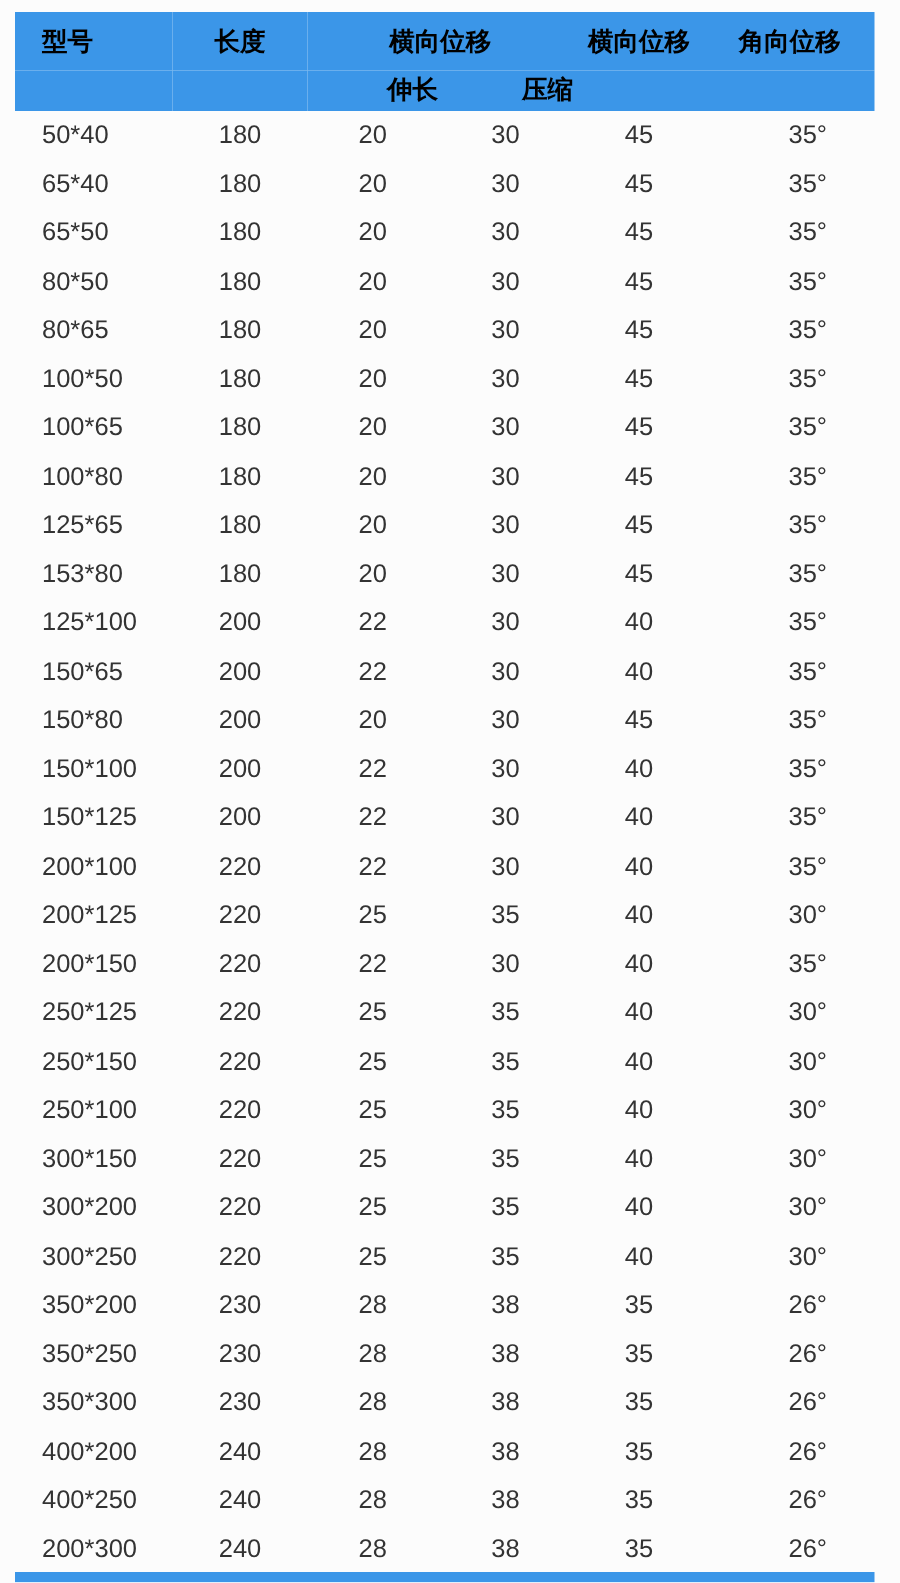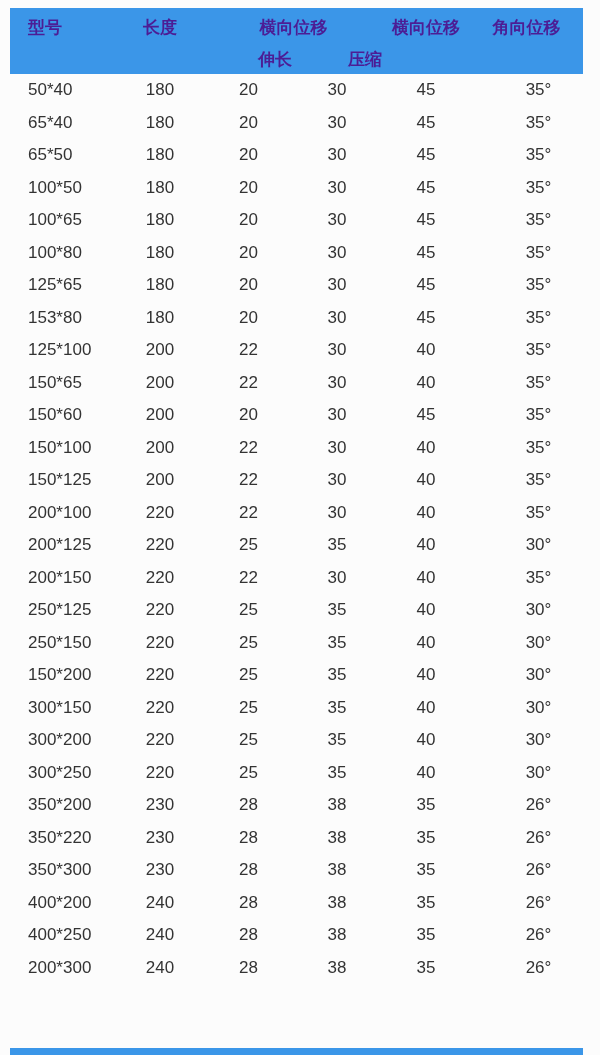--- a/index.html
+++ b/index.html
@@ -25,21 +25,21 @@
   }
   col.c-model   { width: 105px; }
   col.c-length  { width: 90px;  }
   col.c-extend  { width: 87px;  }
   col.c-compress{ width: 90px;  }
   col.c-lateral { width: 88px;  }
   col.c-angular { width: 113px; }
 
   thead th {
     background: #3B96E8;
-    color: #4c1d95;
+    color: #000000;
     font-weight: bold;
     font-size: 17px;
     text-align: center;
     padding: 0;
     white-space: nowrap;
     margin-top: 47px;
   }
   thead tr.h-top th { height: 39px; vertical-align: middle; }
   thead tr.h-sub th { height: 26px; vertical-align: top; padding-top: 1px; text-align: right; }
   thead th.left, tbody td.left {
@@ -114,20 +114,36 @@
         </tr>
         <tr>
           <td class="left">65*50</td>
           <td>180</td>
           <td>20</td>
           <td>30</td>
           <td>45</td>
           <td>35°</td>
         </tr>
         <tr>
+          <td class="left">80*50</td>
+          <td>180</td>
+          <td>20</td>
+          <td>30</td>
+          <td>45</td>
+          <td>35°</td>
+        </tr>
+        <tr>
+          <td class="left">80*65</td>
+          <td>180</td>
+          <td>20</td>
+          <td>30</td>
+          <td>45</td>
+          <td>35°</td>
+        </tr>
+        <tr>
           <td class="left">100*50</td>
           <td>180</td>
           <td>20</td>
           <td>30</td>
           <td>45</td>
           <td>35°</td>
         </tr>
         <tr>
           <td class="left">100*65</td>
           <td>180</td>
@@ -170,21 +186,21 @@
         </tr>
         <tr>
           <td class="left">150*65</td>
           <td>200</td>
           <td>22</td>
           <td>30</td>
           <td>40</td>
           <td>35°</td>
         </tr>
         <tr>
-          <td class="left">150*60</td>
+          <td class="left">150*80</td>
           <td>200</td>
           <td>20</td>
           <td>30</td>
           <td>45</td>
           <td>35°</td>
         </tr>
         <tr>
           <td class="left">150*100</td>
           <td>200</td>
           <td>22</td>
@@ -234,21 +250,21 @@
         </tr>
         <tr>
           <td class="left">250*150</td>
           <td>220</td>
           <td>25</td>
           <td>35</td>
           <td>40</td>
           <td>30°</td>
         </tr>
         <tr>
-          <td class="left">150*200</td>
+          <td class="left">250*100</td>
           <td>220</td>
           <td>25</td>
           <td>35</td>
           <td>40</td>
           <td>30°</td>
         </tr>
         <tr>
           <td class="left">300*150</td>
           <td>220</td>
           <td>25</td>
@@ -274,21 +290,21 @@
         </tr>
         <tr>
           <td class="left">350*200</td>
           <td>230</td>
           <td>28</td>
           <td>38</td>
           <td>35</td>
           <td>26°</td>
         </tr>
         <tr>
-          <td class="left">350*220</td>
+          <td class="left">350*250</td>
           <td>230</td>
           <td>28</td>
           <td>38</td>
           <td>35</td>
           <td>26°</td>
         </tr>
         <tr>
           <td class="left">350*300</td>
           <td>230</td>
           <td>28</td>

